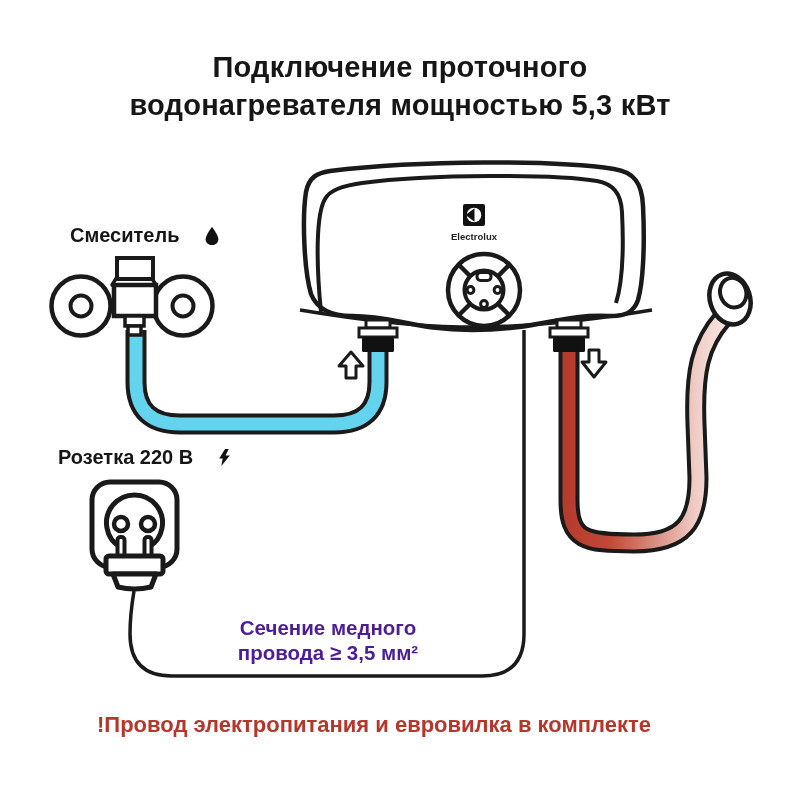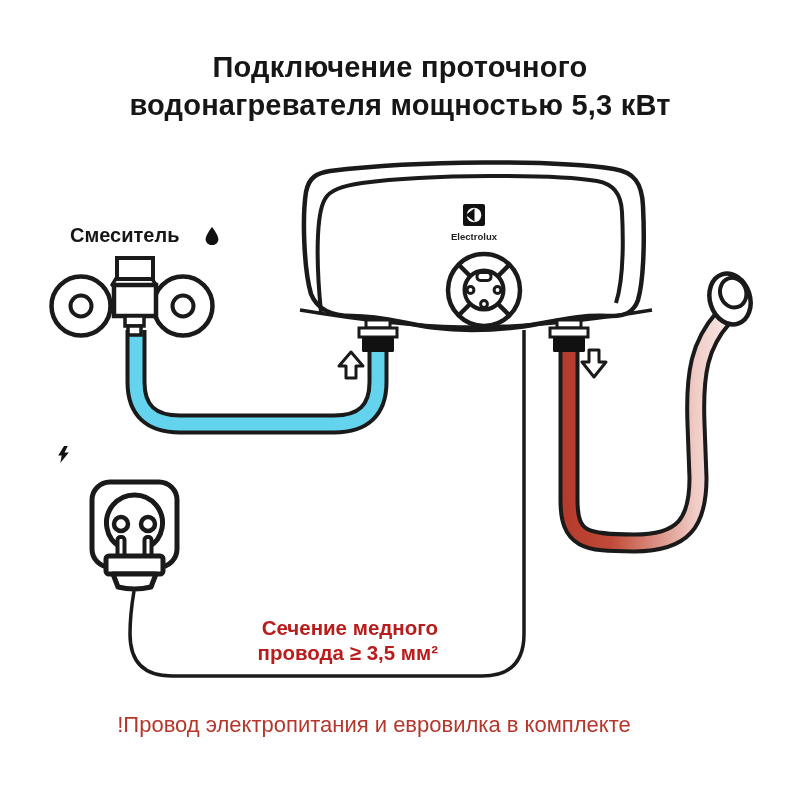--- a/index.html
+++ b/index.html
@@ -16,26 +16,26 @@
   .diagram text{font-family:"Liberation Sans",sans-serif;}
   .label{
     position:absolute;display:flex;align-items:center;gap:26px;
     font-size:20px;font-weight:700;color:#161616;white-space:nowrap;
   }
   .label-mixer{left:70px;top:224px;}
   .label-socket{left:58px;top:446px;}
   .icon{display:block;flex:0 0 auto;}
   .wire-note{
     position:absolute;left:218px;top:615px;width:220px;
-    text-align:right;font-size:20.5px;line-height:25px;font-weight:700;color:#b91c1c;
+    text-align:center;font-size:20.5px;line-height:25px;font-weight:700;color:#4c1d95;
   }
   .wire-note span{display:block;}
   .bottom-note{
     position:absolute;left:0;top:712px;width:748px;
-    text-align:center;font-size:22px;font-weight:400;color:#b5372b;
+    text-align:center;font-size:22px;font-weight:700;color:#b5372b;
   }
 </style>
 </head>
 <body>
 
 <div class="canvas">
 
   <div class="page-title">
     <span>Подключение проточного</span><br>
     <span>водонагревателя мощностью 5,3 кВт</span>
@@ -138,20 +138,21 @@
   </svg>
 
   <div class="label label-mixer">
     <span>Смеситель</span>
     <svg class="icon" width="14" height="18" viewBox="0 0 13 17">
       <path d="M6.5,0 C6.5,0 0.5,7.5 0.5,11.5 C0.5,14.6 3,17 6.5,17 C10,17 12.5,14.6 12.5,11.5 C12.5,7.5 6.5,0 6.5,0 Z" fill="#111111"></path>
     </svg>
   </div>
 
   <div class="label label-socket">
+    <span>Розетка 220 В</span>
     <svg class="icon" width="11" height="17" viewBox="0 0 10 16">
       <path d="M5.5,0 L0,9 L3.3,9 L2,16 L10,6.2 L6,6.2 L9,0 Z" fill="#111111"></path>
     </svg>
   </div>
 
   <div class="wire-note">
     <span>Сечение медного</span>
     <span>провода ≥ 3,5 мм²</span>
   </div>
 

